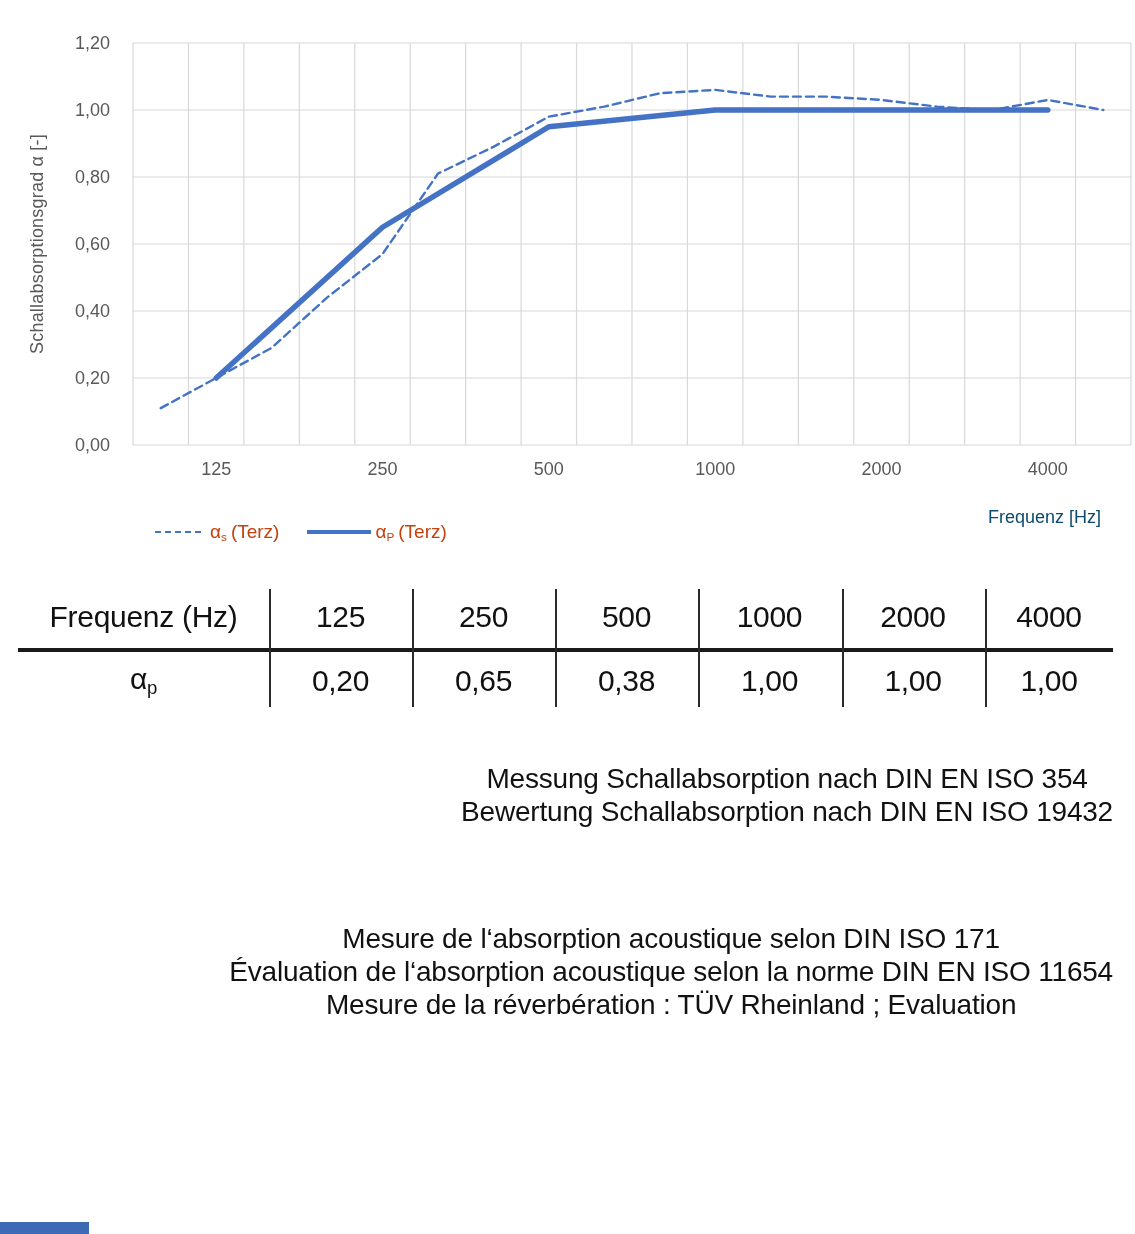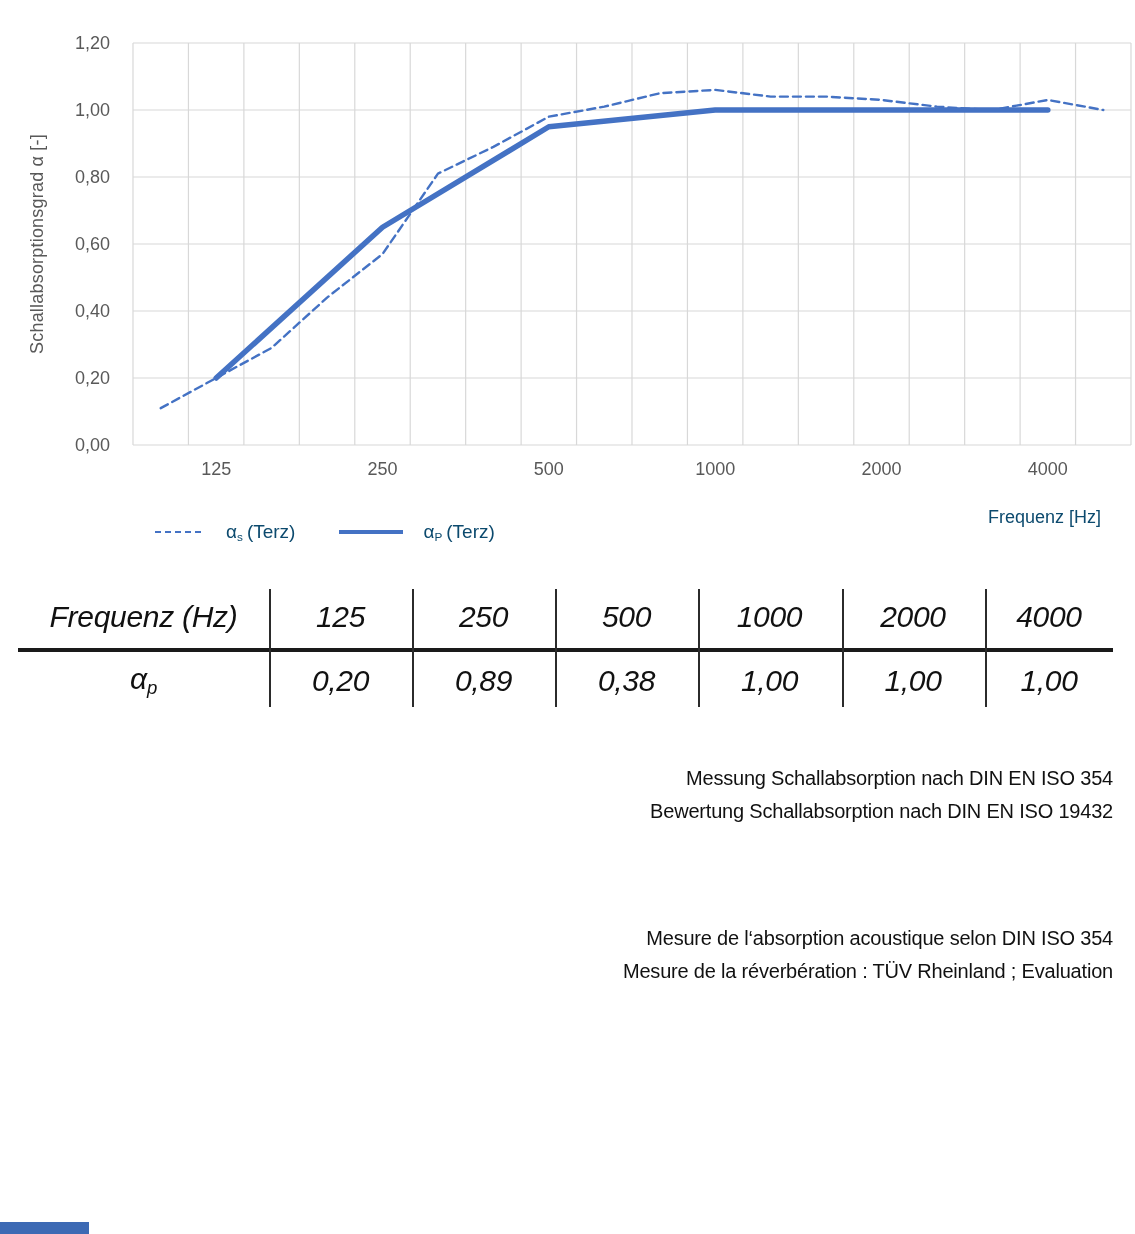--- a/index.html
+++ b/index.html
@@ -18,21 +18,21 @@
     white-space: nowrap;
     font-size: 18px; color: #595959; letter-spacing: 0.2px;
   }
   .x-axis-title {
     position: absolute; top: 507px; right: 34px;
     font-size: 18px; color: #0c4a6e;
   }
   .legend {
     position: absolute; left: 155px; top: 520px;
     display: flex; align-items: center;
-    font-size: 19px; color: #0c4a6e; height: 24px; gap: 16px;
+    font-size: 19px; color: #c2410c; height: 24px;
   }
   .legend-sample-dashed {
     width: 46px; height: 0;
     border-top: 2px dashed #4472C4;
     margin-right: 9px;
   }
   .legend-sample-solid {
     width: 64px; height: 4px; background: #4472C4;
     margin-left: 28px; margin-right: 4px;
   }
@@ -45,28 +45,28 @@
     position: absolute; left: 18px; top: 586px; width: 1095px;
     color: #111; letter-spacing: -0.3px;
   }
   .frow {
     display: grid;
     grid-template-columns: 251px 143px 143px 143px 143px 144px 128px;
     align-items: center;
   }
   .frow1 { height: 62px; }
   .frow2 { height: 58px; }
-  .fcell { text-align: center; font-size: 30px; font-style: italic; }
+  .fcell { text-align: center; font-size: 30px; }
   .fdivider { height: 4px; background: #1a1a1a; }
   .vsep { position: absolute; top: 3px; bottom: 3px; width: 2px; background: #2b2b2b; }
 
   
   .notes {
-    position: absolute; right: 22px; text-align: right;
-    font-size: 20px; line-height: 33px; color: #111;
+    position: absolute; right: 22px; text-align: center;
+    font-size: 28px; line-height: 33px; color: #111;
     letter-spacing: -0.2px; white-space: nowrap;
   }
   .notes-de { top: 762px; }
   .notes-fr { top: 922px; }
   .notes-en { top: 1082px; }
 
   
   .footer-bar { position: absolute; left: 0; top: 1222px; width: 89px; height: 12px; background: #3d6ab4; }
 </style>
 </head>
@@ -135,40 +135,41 @@
       <div class="fcell">250</div>
       <div class="fcell">500</div>
       <div class="fcell">1000</div>
       <div class="fcell">2000</div>
       <div class="fcell">4000</div>
     </div>
     <div class="fdivider"></div>
     <div class="frow frow2">
       <div class="fcell"><span>α</span><span class="sub">p</span></div>
       <div class="fcell">0,20</div>
-      <div class="fcell">0,89</div>
+      <div class="fcell">0,65</div>
       <div class="fcell">0,38</div>
       <div class="fcell">1,00</div>
       <div class="fcell">1,00</div>
       <div class="fcell">1,00</div>
     </div>
     <div class="vsep" style="left:251px"></div>
     <div class="vsep" style="left:394px"></div>
     <div class="vsep" style="left:537px"></div>
     <div class="vsep" style="left:680px"></div>
     <div class="vsep" style="left:824px"></div>
     <div class="vsep" style="left:967px"></div>
   </div>
 
   <div class="notes notes-de">
     <div>Messung Schallabsorption nach DIN EN ISO 354</div>
     <div>Bewertung Schallabsorption nach DIN EN ISO 19432</div>
   </div>
 
   <div class="notes notes-fr">
-    <div>Mesure de l‘absorption acoustique selon DIN ISO 354</div>
+    <div>Mesure de l‘absorption acoustique selon DIN ISO 171</div>
+    <div>Évaluation de l‘absorption acoustique selon la norme DIN EN ISO 11654</div>
     <div>Mesure de la réverbération : TÜV Rheinland ; Evaluation</div>
   </div>
 
 
   <div class="footer-bar"></div>
 
 </div>
 
 </body></html>

